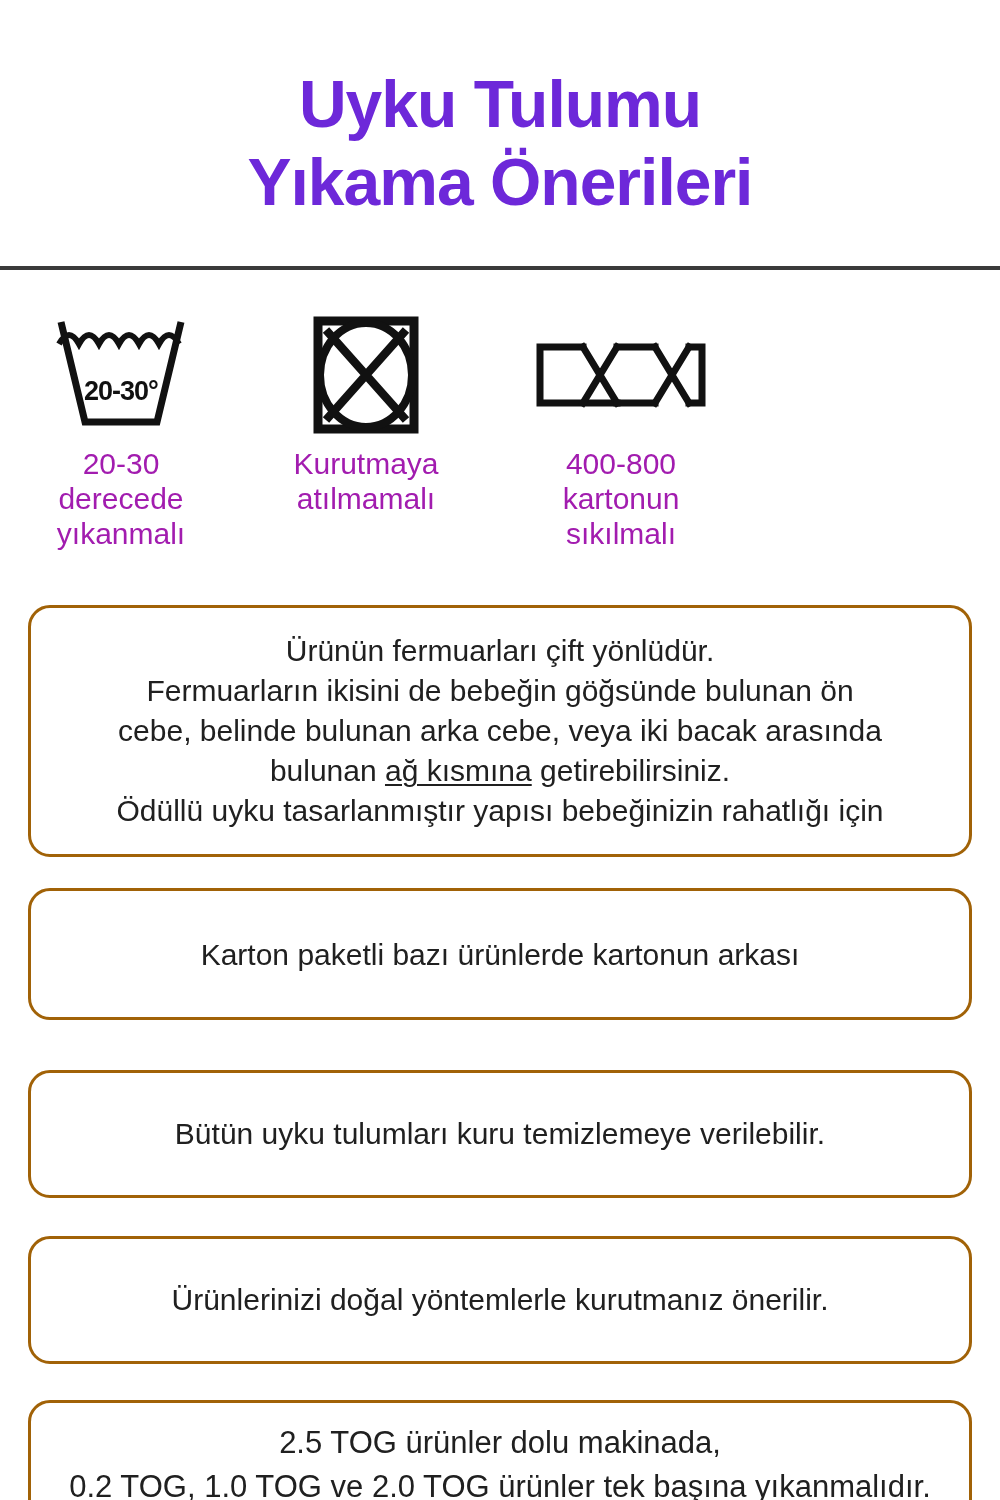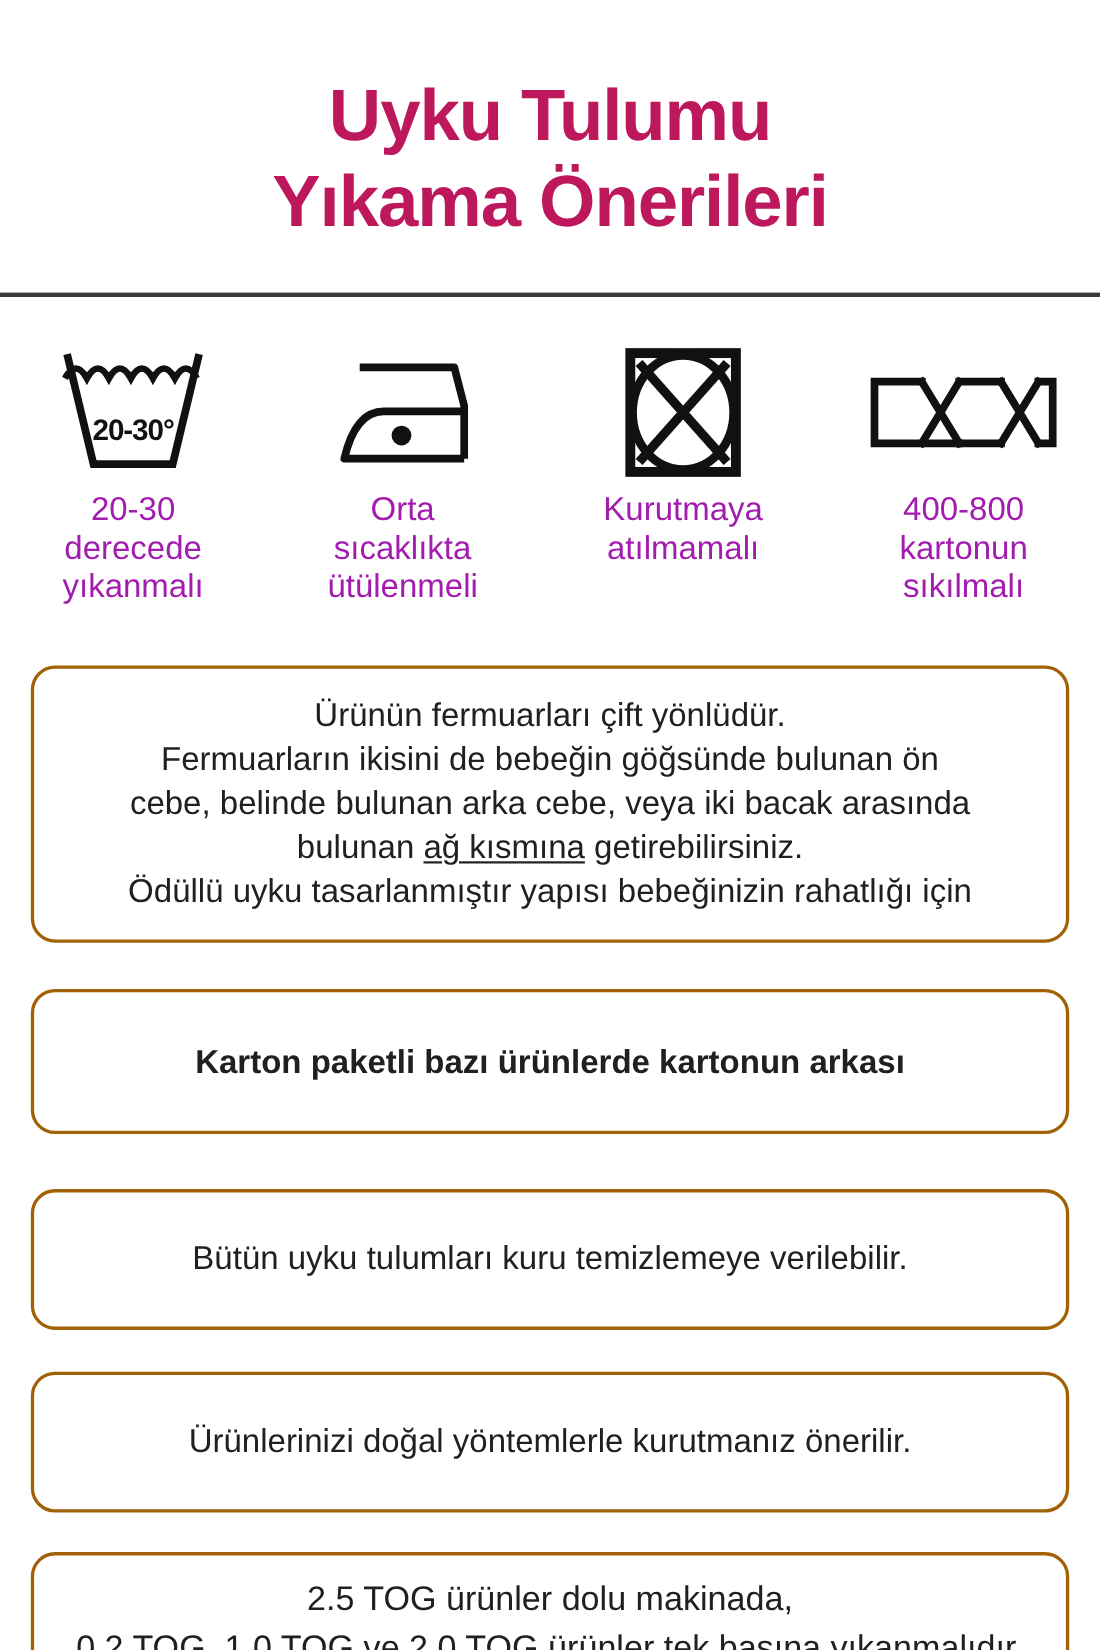--- a/index.html
+++ b/index.html
@@ -10,21 +10,21 @@
     font-family:"Liberation Sans",sans-serif;
     overflow:hidden;
   }
   .title{
     padding-top:22px;
     text-align:center;
     font-size:66px;
     line-height:1.18;
     font-weight:700;
     letter-spacing:-1px;
-    color:#be185d;
+    color:#6d28d9;
   }
   .title span{display:block;}
   .divider{
     margin-top:42px;
     border:none;
     border-top:4px solid #3a3a3a;
     width:100%;
   }
   .icons-row{
     margin-top:44px;
@@ -52,21 +52,21 @@
     flex-direction:column;
     justify-content:center;
     align-items:center;
     text-align:center;
     font-size:30px;
     color:#202020;
     padding:4px 12px;
   }
   .note-box p{margin:0;}
   .box-zipper{margin-top:54px;min-height:252px;line-height:40px;}
-  .box-thermo{margin-top:42px;min-height:132px;line-height:43px;font-weight:bold;}
+  .box-thermo{margin-top:31px;min-height:132px;line-height:43px;}
   .box-dryclean{margin-top:50px;min-height:128px;}
   .box-natural{margin-top:38px;min-height:128px;}
   .box-tog{margin-top:36px;min-height:130px;line-height:44px;font-size:31px;}
   .underline{text-decoration:underline;text-underline-offset:3px;text-decoration-thickness:2px;}
   .bold{font-weight:400;}
   .stroke{fill:none;stroke:#111;stroke-width:7;}
 </style>
 </head>
 <body>
 
@@ -87,34 +87,20 @@
         <text x="66" y="84" text-anchor="middle" font-size="27" font-weight="bold" letter-spacing="-1" fill="#111">20-30°</text>
       </svg>
     </div>
     <div class="care-label">
       <span>20-30</span>
       <span>derecede</span>
       <span>yıkanmalı</span>
     </div>
   </div>
 
-  <div class="care-col">
-    <div class="icon-box">
-      <svg width="130" height="104" viewBox="0 0 130 100">
-        <path class="stroke" stroke-linejoin="round" d="M26 9 H112 L121 44 V92"></path>
-        <path class="stroke" stroke-linejoin="round" d="M121 49 H48 Q22 49 12 92 H121"></path>
-        <circle cx="64" cy="71" r="9" fill="#111"></circle>
-      </svg>
-    </div>
-    <div class="care-label">
-      <span>Orta</span>
-      <span>sıcaklıkta</span>
-      <span>ütülenmeli</span>
-    </div>
-  </div>
 
   <div class="care-col">
     <div class="icon-box">
       <svg width="106" height="118" viewBox="0 0 106 118">
         <rect x="5" y="5" width="96" height="108" fill="none" stroke="#111" stroke-width="9"></rect>
         <ellipse cx="53" cy="59" rx="46" ry="52" fill="none" stroke="#111" stroke-width="8"></ellipse>
         <path d="M13 14 L93 104 M93 14 L13 104" fill="none" stroke="#111" stroke-width="8.5"></path>
       </svg>
     </div>
     <div class="care-label">

